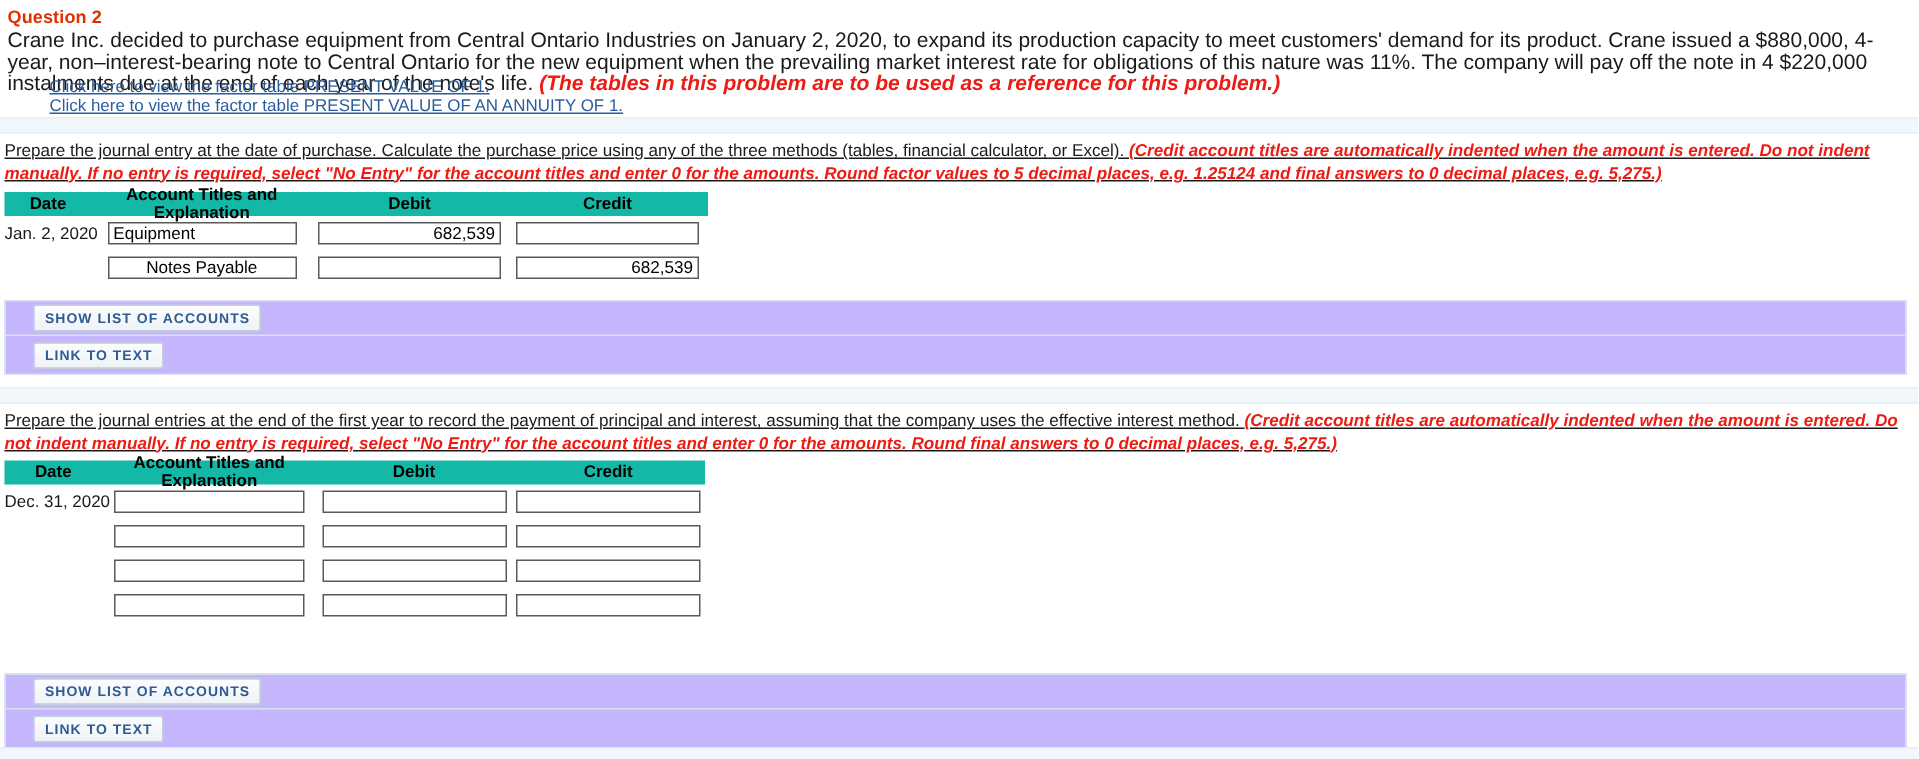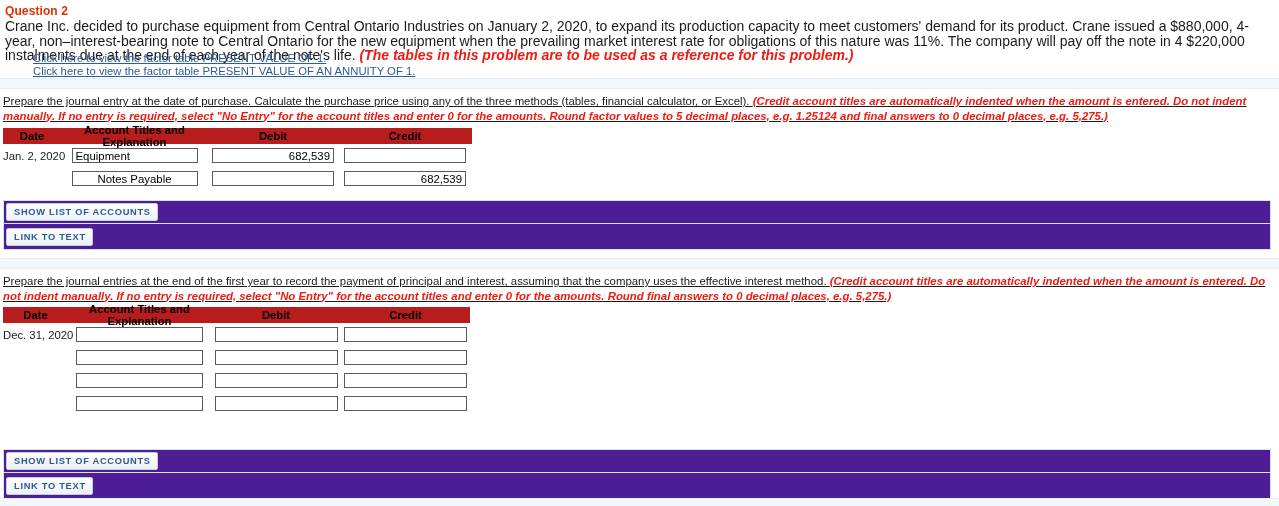--- a/index.html
+++ b/index.html
@@ -85,21 +85,21 @@
   .instr.i1 { top: 94px; }
   .instr.i2 { top: 274px; }
 
   
   .jtable { position: absolute; }
   .jtable.t1 { left: 3px; top: 128px; }
   .jtable.t2 { left: 3px; top: 307px; }
 
   .jhead {
     display: flex;
-    background: #b91c1c;
+    background: #14b8a6;
     height: 16px;
     align-items: center;
     font-weight: bold;
     font-size: 11.3px;
     color: #000;
   }
   .jhead .cell { text-align: center; }
 
   
   .t1 .c-date   { width: 58px; }
@@ -150,26 +150,26 @@
   .t2 .jinput.acct   { width: 127px; }
   .t2 .jinput.amount { width: 123px; }
   .jinput.indent { text-align: center; }
 
   
   .panelwrap { position: absolute; left: 3px; width: 1268px; }
   .panelwrap.p1 { top: 200px; }
   .panelwrap.p2 { top: 449px; }
 
   .panel {
-    background: #4c1d95;
+    background: #c4b5fd;
     border: 1px solid #d7e2ec;
     height: 24px;
     display: flex;
     align-items: center;
-    padding-left: 2px;
+    padding-left: 18px;
     box-sizing: border-box;
   }
   .panel + .panel { border-top: none; }
   .panel.tall { height: 26px; }
 
   .btn {
     font-family: "Liberation Sans", sans-serif;
     font-weight: bold;
     font-size: 9.3px;
     letter-spacing: .7px;

